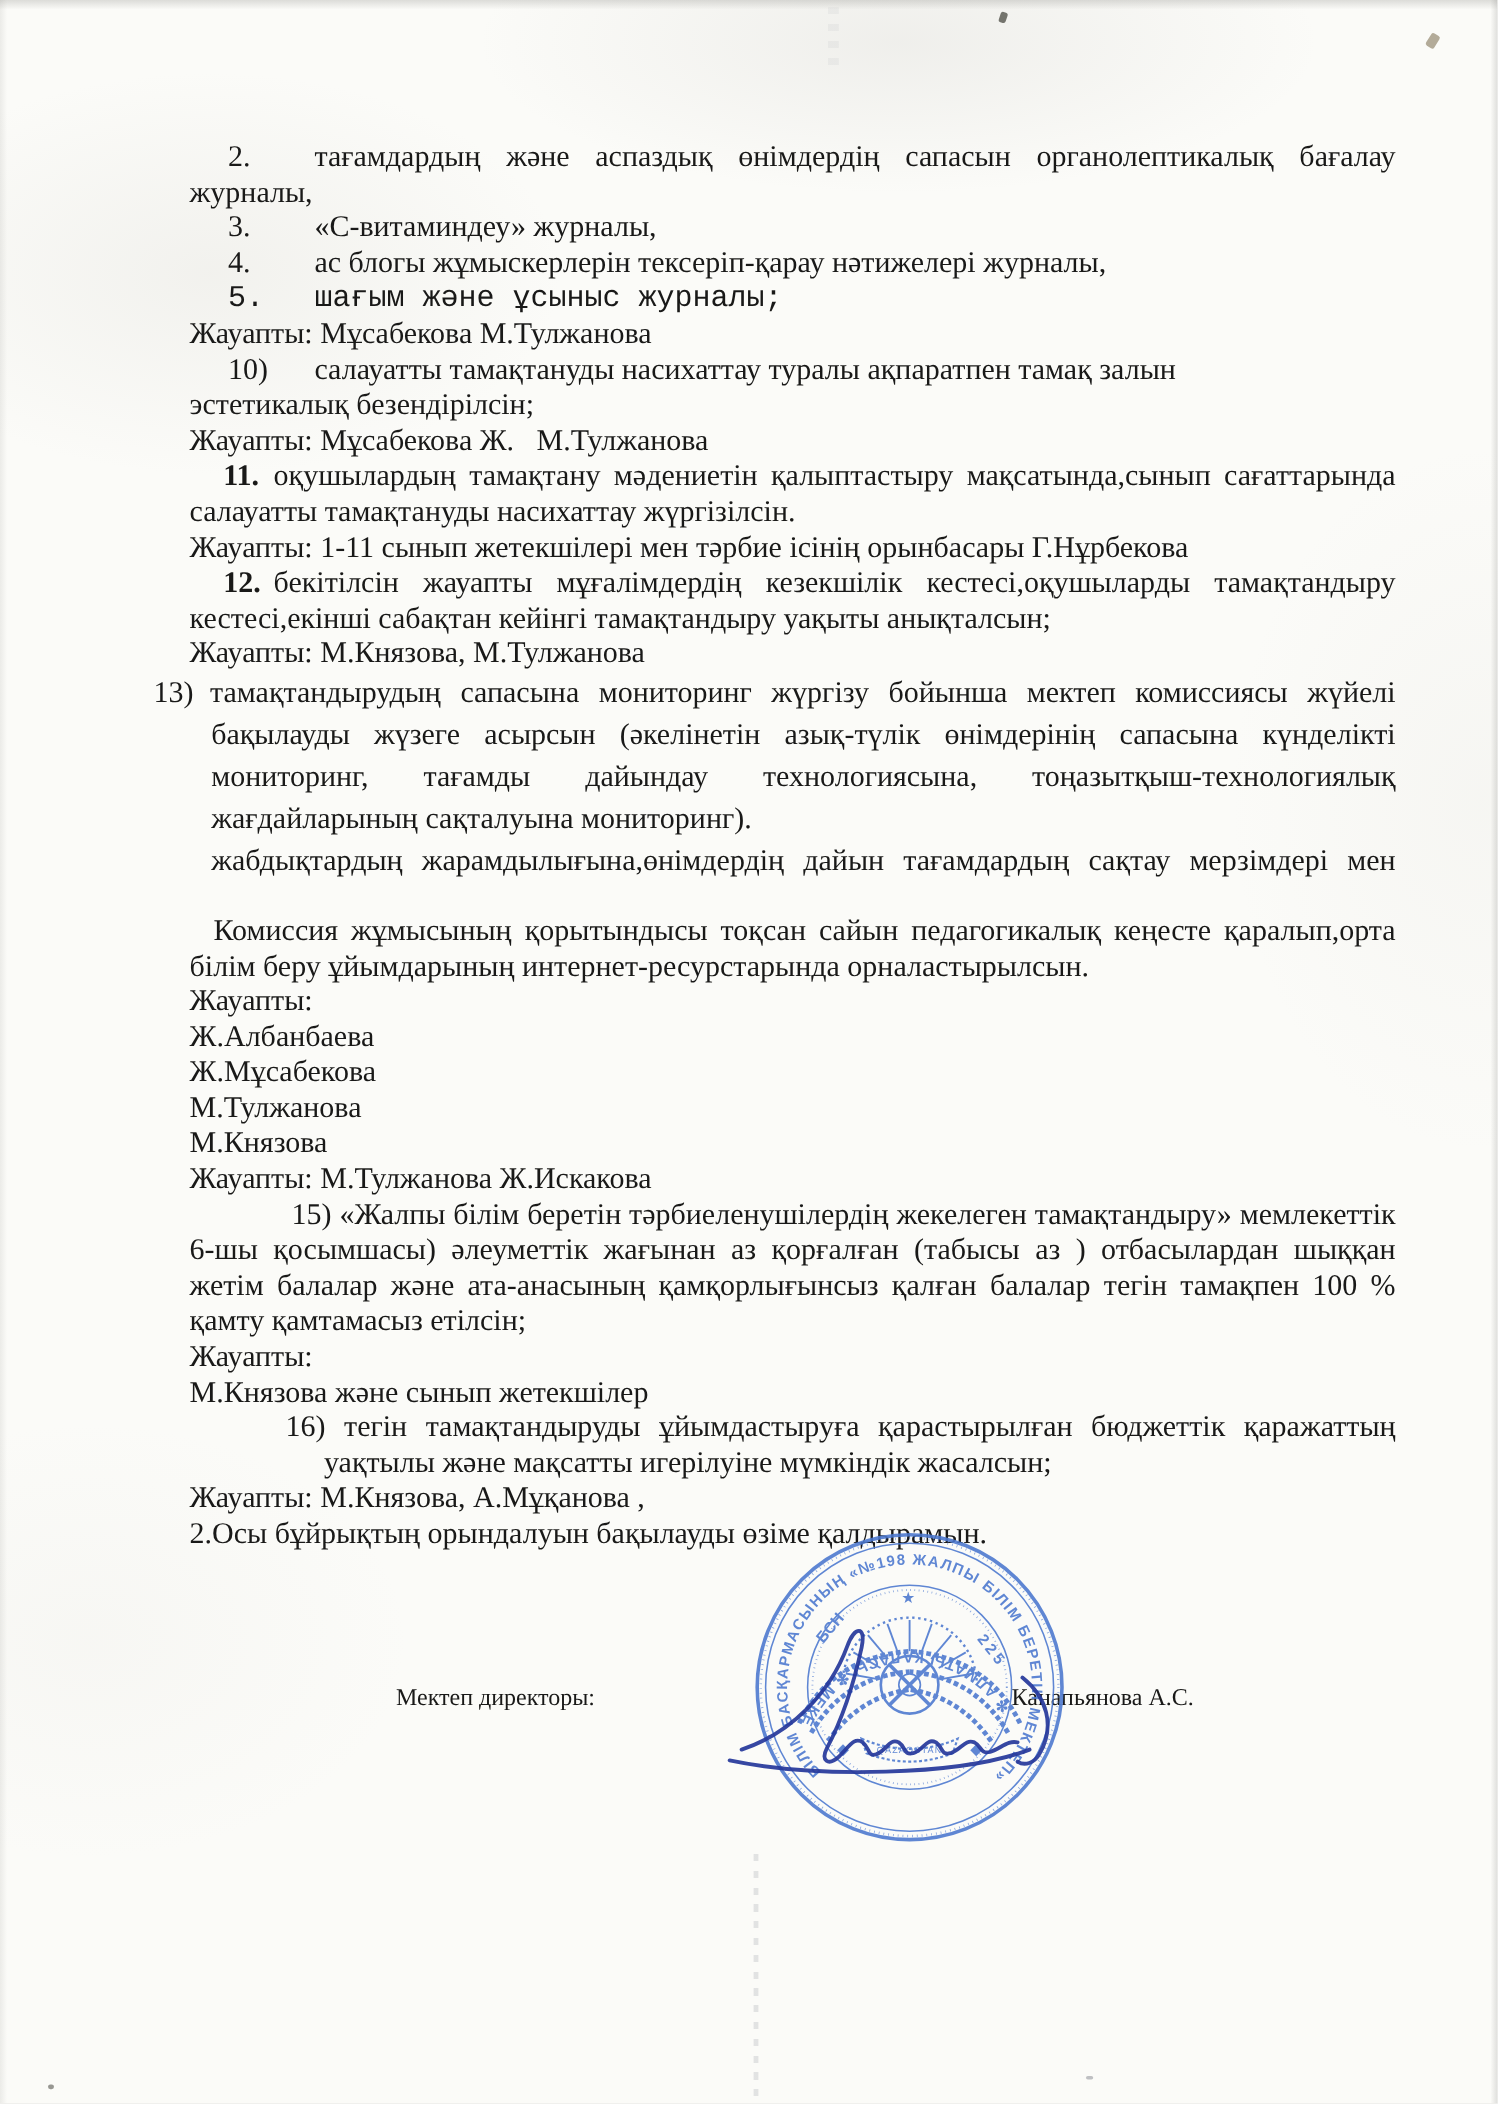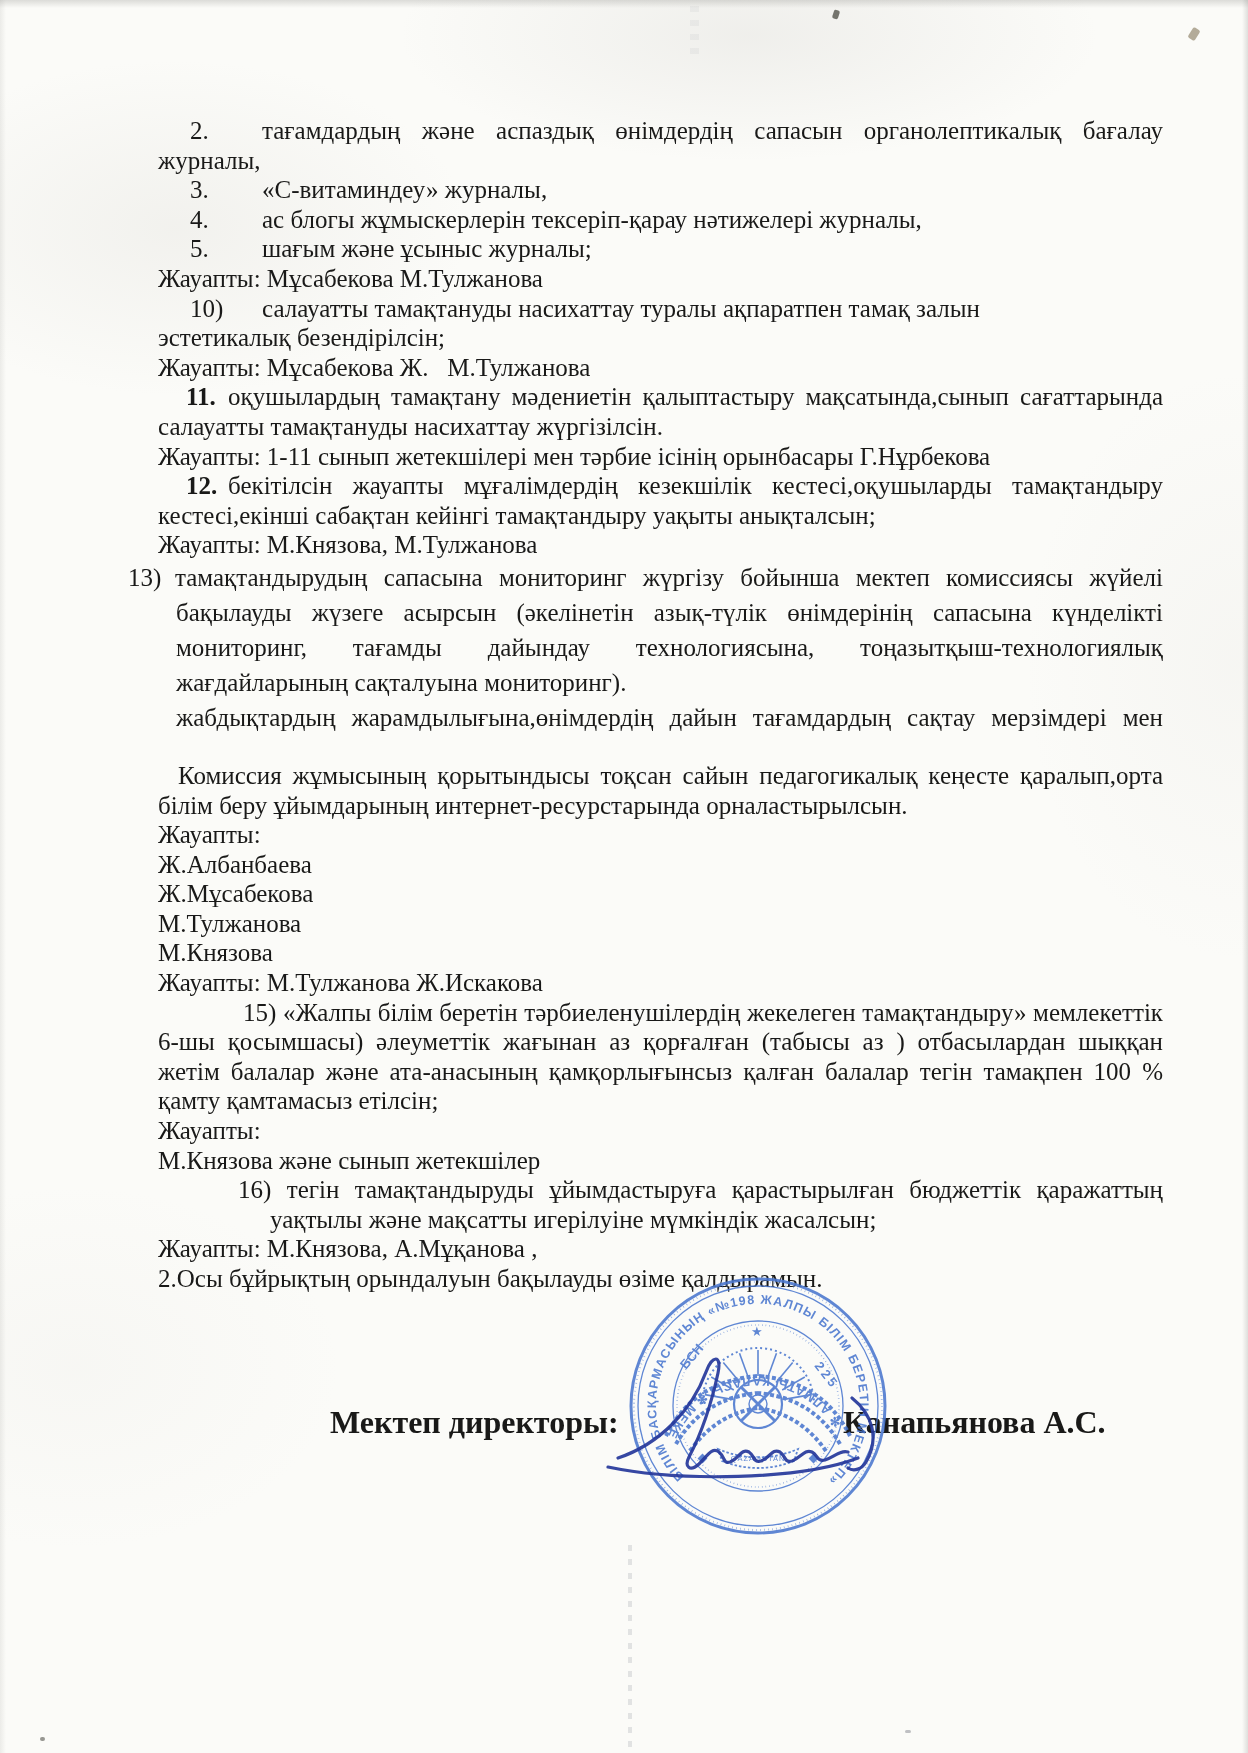--- a/index.html
+++ b/index.html
@@ -15,21 +15,21 @@
     color:#191918;
   }
   .doc-text{position:absolute;left:158px;top:116px;width:1005px;}
   .line{line-height:29.6px;font-size:25px;white-space:nowrap;}
   .line.tall{line-height:35px;}
   .line.gap{margin-top:26px;}
   .line.b{font-weight:400;}
   .line.j{text-align:justify;text-align-last:justify;white-space:normal;}
   .num{display:inline-block;}
   .num.b{font-weight:700;}
-  .sig-label,.sig-name{position:absolute;font-size:32px;font-weight:700;white-space:nowrap;}
+  .sig-label,.sig-name{position:absolute;font-size:20px;font-weight:400;white-space:nowrap;}
   .sig-label{left:330px;top:1404px;}
   .sig-name{left:843px;top:1404px;}
   .stamp-svg{position:absolute;left:598px;top:1246px;opacity:.88;}
   .sign-svg{position:absolute;left:590px;top:1340px;}
   .artifact{position:absolute;pointer-events:none;}
   .edge-top{left:0;top:0;width:100%;height:8px;background:linear-gradient(180deg,rgba(130,130,125,.26),rgba(130,130,125,0));}
   .edge-right{right:0;top:0;width:6px;height:100%;background:linear-gradient(270deg,rgba(120,120,118,.22),rgba(120,120,118,0));}
   .edge-left{left:0;top:0;width:6px;height:100%;background:linear-gradient(90deg,rgba(140,140,136,.14),rgba(140,140,136,0));}
   .v-dashes{background:repeating-linear-gradient(180deg,rgba(118,124,136,.35) 0 6px,rgba(118,124,136,0) 6px 14px);}
   .speck{border-radius:2px;}
@@ -37,21 +37,21 @@
 </head>
 <body>
 
 <div class="page">
 
   <div class="doc-text" id="doc-lines">
       <div class="line j" style="padding-left: 32px;"><span class="num" style="min-width: 72px;">2.</span>тағамдардың және аспаздық өнімдердің сапасын органолептикалық бағалау</div>
       <div class="line">журналы,</div>
       <div class="line" style="padding-left: 32px;"><span class="num" style="min-width: 72px;">3.</span>«С-витаминдеу» журналы,</div>
       <div class="line" style="padding-left: 32px;"><span class="num" style="min-width: 72px;">4.</span>ас блогы жұмыскерлерін тексеріп-қарау нәтижелері журналы,</div>
-      <div class="line" style="padding-left: 32px;"><span class="num" style="min-width: 72px;">5.</span>шағым және ұсыныс журналы;</div>
+      <div class="line" style="padding-left: 32px; font-family: Liberation Mono, monospace;"><span class="num" style="min-width: 72px;">5.</span>шағым және ұсыныс журналы;</div>
       <div class="line b">Жауапты: Мұсабекова М.Тулжанова</div>
       <div class="line" style="padding-left: 32px;"><span class="num" style="min-width: 72px;">10)</span>салауатты тамақтануды насихаттау туралы ақпаратпен тамақ залын</div>
       <div class="line">эстетикалық безендірілсін;</div>
       <div class="line b">Жауапты: Мұсабекова Ж.  М.Тулжанова</div>
       <div class="line j" style="padding-left: 28px;"><span class="num b" style="min-width: 42px;">11.</span>оқушылардың тамақтану мәдениетін қалыптастыру мақсатында,сынып сағаттарында</div>
       <div class="line">салауатты тамақтануды насихаттау жүргізілсін.</div>
       <div class="line b">Жауапты: 1-11 сынып жетекшілері мен тәрбие ісінің орынбасары Г.Нұрбекова</div>
       <div class="line j" style="padding-left: 28px;"><span class="num b" style="min-width: 42px;">12.</span>бекітілсін жауапты мұғалімдердің кезекшілік кестесі,оқушыларды тамақтандыру</div>
       <div class="line">кестесі,екінші сабақтан кейінгі тамақтандыру уақыты анықталсын;</div>
       <div class="line b">Жауапты: М.Князова, М.Тулжанова</div>

